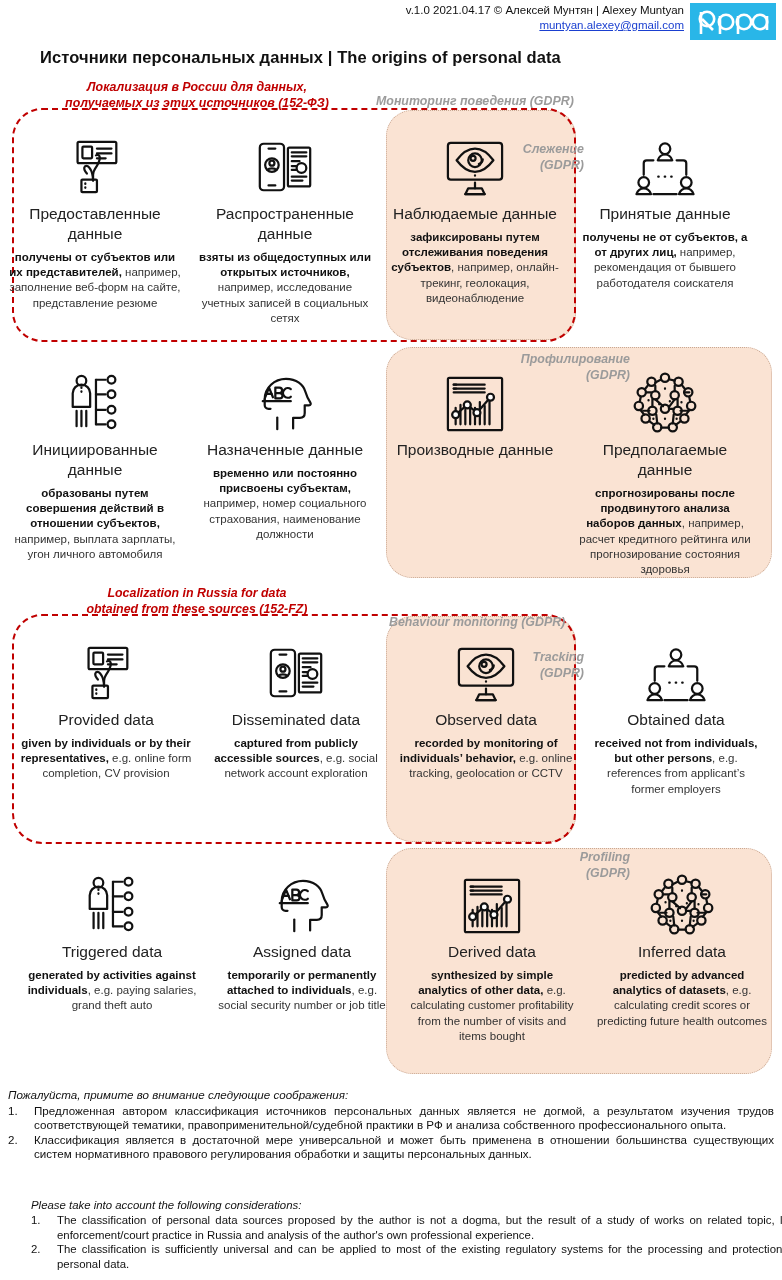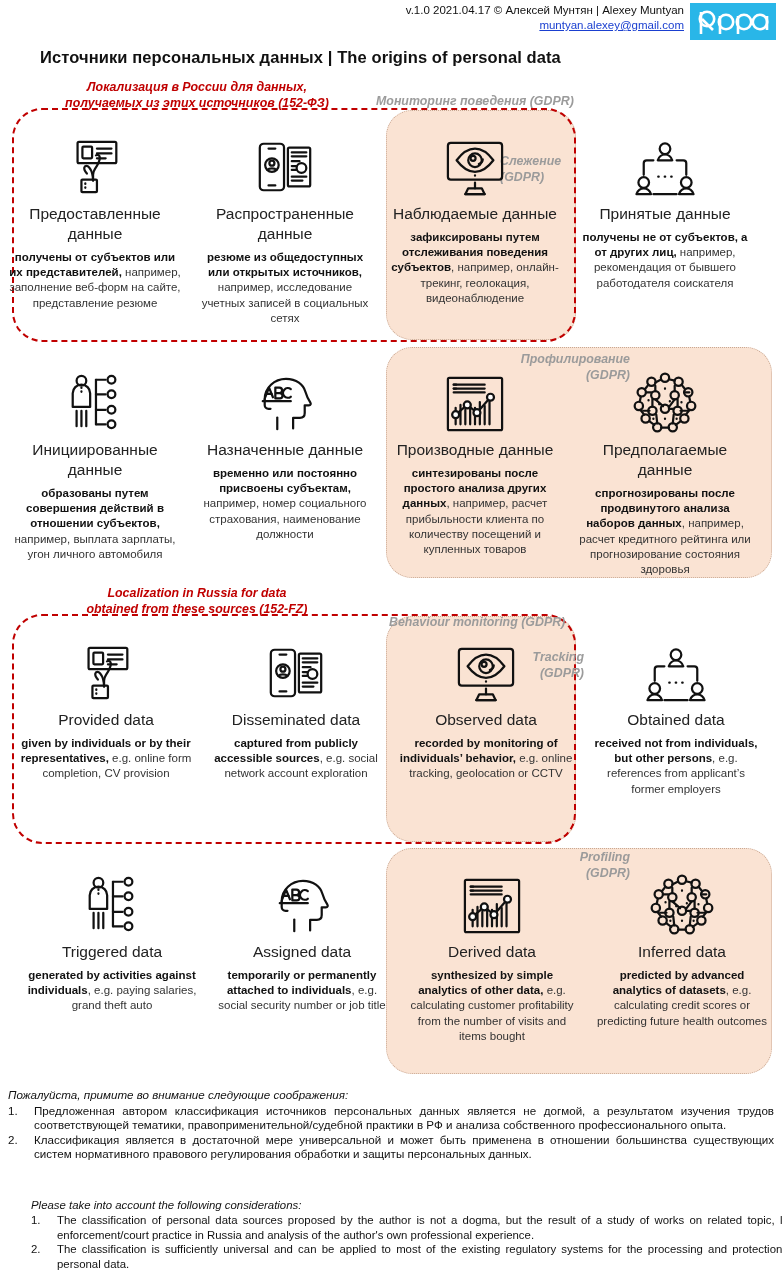--- a/index.html
+++ b/index.html
@@ -78,21 +78,21 @@
 
 <div class="box-peach" style="left:386px;top:347px;width:386px;height:231px;"></div>
 
 <div class="box-red" style="left:12px;top:108px;width:564px;height:234px;"></div>
 
 <div class="anno-red" style="left:52px;top:80px;width:290px;">
   <div>Локализация в России для данных,</div>
   <div>получаемых из этих источников (152-ФЗ)</div>
 </div>
 <div class="anno-grey" style="left:376px;top:94px;">Мониторинг поведения (GDPR)</div>
-<div class="anno-grey" style="left:500px;top:154px;text-align:left;width:84px;">
+<div class="anno-grey" style="left:500px;top:142px;text-align:right;width:84px;">
   <div>Слежение</div>
   <div>(GDPR)</div>
 </div>
 <div class="anno-grey" style="left:494px;top:352px;text-align:right;width:136px;">
   <div>Профилирование</div>
   <div>(GDPR)</div>
 </div>
 
 <div class="grid4" id="ru-row1" style="top:122px;">
     <div class="cell">
@@ -123,21 +123,21 @@
     <circle cx="18.5" cy="28" r="2.6"></circle>
     <path d="M14 35c1.4-2 7.6-2 9 0"></path>
     <rect x="35" y="12" width="23" height="40" rx="1.5"></rect>
     <path d="M39 17h15M39 21h15M39 26h8"></path>
     <circle cx="49" cy="33" r="5"></circle>
     <path d="M39 31h5M39 35h5M39 42h15M39 46h11"></path>
           </g>
         </svg>
       </div>
       <div class="cell-title">Распространенные данные</div>
-      <div class="cell-desc"><b>резюме из общедоступных или открытых источников,</b><span> например, исследование учетных записей в социальных сетях</span></div>
+      <div class="cell-desc"><b>взяты из общедоступных или открытых источников,</b><span> например, исследование учетных записей в социальных сетях</span></div>
     </div>
     <div class="cell">
       <div class="icon-wrap">
         <svg width="66" height="60" viewBox="0 0 68 62">
           <g fill="none" stroke="#111" stroke-width="2.3" stroke-linecap="round" stroke-linejoin="round">
     <rect x="6" y="5" width="56" height="38" rx="3"></rect>
     <path d="M34 46v6M24 58h20"></path>
             <path d="M27 52h14l3 6H24z"></path>
     <path d="M34 38.5v.5"></path>
     <path d="M15 23c6-8 12-12 19-12s13 4 19 12c-6 8-12 12-19 12s-13-4-19-12z"></path>
@@ -219,21 +219,20 @@
     <path d="M12 52V35M17 52V32M22 52V37M27 52V31M32 52V35M37 52V29M42 52V33M47 52V27"></path>
     <path d="M12 42l12-10 10 8 14-16"></path>
     <circle cx="12" cy="42" r="3.6" fill="#fff"></circle>
     <circle cx="24" cy="32" r="3.6" fill="#fff"></circle>
     <circle cx="34" cy="40" r="3.6" fill="#fff"></circle>
     <circle cx="48" cy="24" r="3.6" fill="#fff"></circle>
           </g>
         </svg>
       </div>
       <div class="cell-title">Производные данные</div>
-      <div class="cell-desc"><b>синтезированы после простого анализа других данных</b><span>, например, расчет прибыльности клиента по количеству посещений и купленных товаров</span></div>
     </div>
     <div class="cell">
       <div class="icon-wrap">
         <svg width="64" height="62" viewBox="0 0 66 64">
           <g fill="none" stroke="#111" stroke-width="2.3" stroke-linecap="round" stroke-linejoin="round">
     <circle cx="33" cy="6" r="4.3"></circle>
             <circle cx="19" cy="10" r="4.3"></circle>
             <circle cx="47" cy="10" r="4.3"></circle>
     <circle cx="9" cy="21" r="4.3"></circle>
             <circle cx="57" cy="21" r="4.3"></circle>

